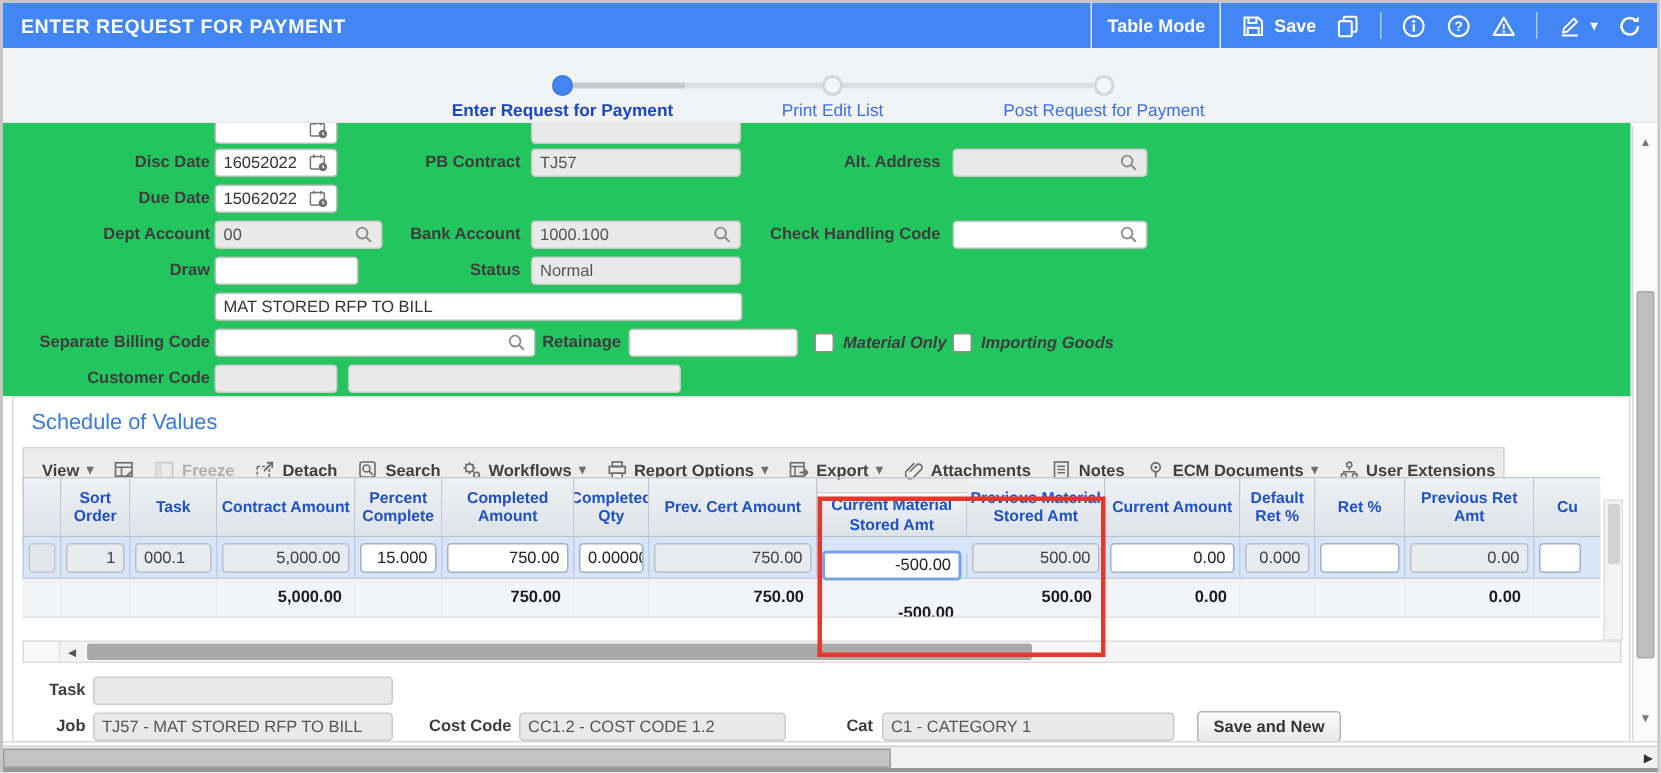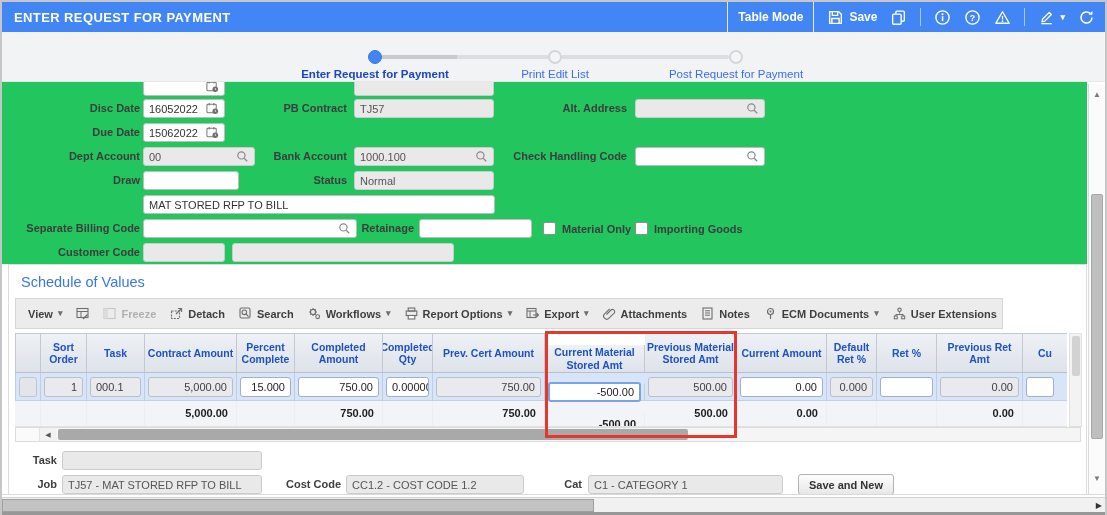--- a/index.html
+++ b/index.html
@@ -32,34 +32,34 @@
   
   .form { position:absolute; left:2px; top:82px; width:1085px; height:182px; background:#22c55e; overflow:hidden; }
   .lbl { position:absolute; font-size:11px; font-weight:bold; color:#3d3d3d; text-align:right; line-height:19px; white-space:nowrap; }
   .fld { position:absolute; height:19px; border:1px solid #bdbdbd; border-radius:3px; background:#fff;
          font-size:11px; color:#333; padding:0 5px; display:flex; align-items:center; overflow:hidden; }
   .fld.ro { background:#e9e9e9; border-color:#cbcbcb; color:#555; }
   .fld .val { white-space:nowrap; }
   .fld .tail { margin-left:auto; display:flex; align-items:center; cursor:pointer; }
   .gicon { width:13px; height:13px; display:block; }
   .cb { position:absolute; width:13px; height:13px; background:#fff; border:1px solid #8f8f8f; border-radius:2px; cursor:pointer; }
-  .cb-lbl { position:absolute; font-size:11px; font-weight:bold; color:#3d3d3d; line-height:14px; white-space:nowrap; }
+  .cb-lbl { position:absolute; font-size:11px; font-weight:bold; color:#3d3d3d; line-height:14px; white-space:nowrap;font-style:italic; }
 
   
   .panel { position:absolute; left:8px; top:264px; width:1079px; height:230px; background:#fff;
            border:1px solid #dcdcdc; border-bottom:none; }
   .panel-title { position:absolute; left:12px; top:9px; font-size:14.5px; color:#3878e3; }
   .gtoolbar { position:absolute; left:6px; top:33px; width:988px; height:31px; background:#ececec;
               border:1px solid #d6d6d6; display:flex; align-items:center; gap:14px; padding:0 12px; overflow:hidden; }
   .gt-item { display:flex; align-items:center; gap:5px; font-size:11px; font-weight:bold; color:#3f3f3f; white-space:nowrap; cursor:pointer; }
   .gt-item.disabled { color:#b0b0b0; }
   .gt-item.disabled svg { opacity:.45; }
   .caret-g { font-size:9px; color:#6e6e6e; line-height:1; }
 
-  .tbl { position:absolute; left:6px; top:68px; width:1052px; }
+  .tbl { position:absolute; left:6px; top:53px; width:1052px; }
   .thead, .trow, .tfoot { display:flex; width:1052px; }
   .thead { height:40px; border-top:1px solid #c3c9d4; border-bottom:1px solid #b9c0cc; }
   .th { background:linear-gradient(#eef1f5,#dee3ea); border-right:1px solid #c3c9d4; color:#1d52c4;
         font-weight:bold; font-size:10.5px; display:flex; align-items:center; justify-content:center;
         text-align:center; line-height:1.18; padding:2px 1px; overflow:hidden; }
   .th:first-child { border-left:1px solid #c3c9d4; }
   .trow { height:28px; background:#d8e5f9; border-bottom:1px solid #c3cfe2; }
   .td { border-right:1px solid #c0cde2; padding:3px; display:flex; align-items:center; }
   .td:first-child { border-left:1px solid #c0cde2; }
   .box { width:100%; height:20px; border-radius:3px; font-size:11px; display:flex; align-items:center;

